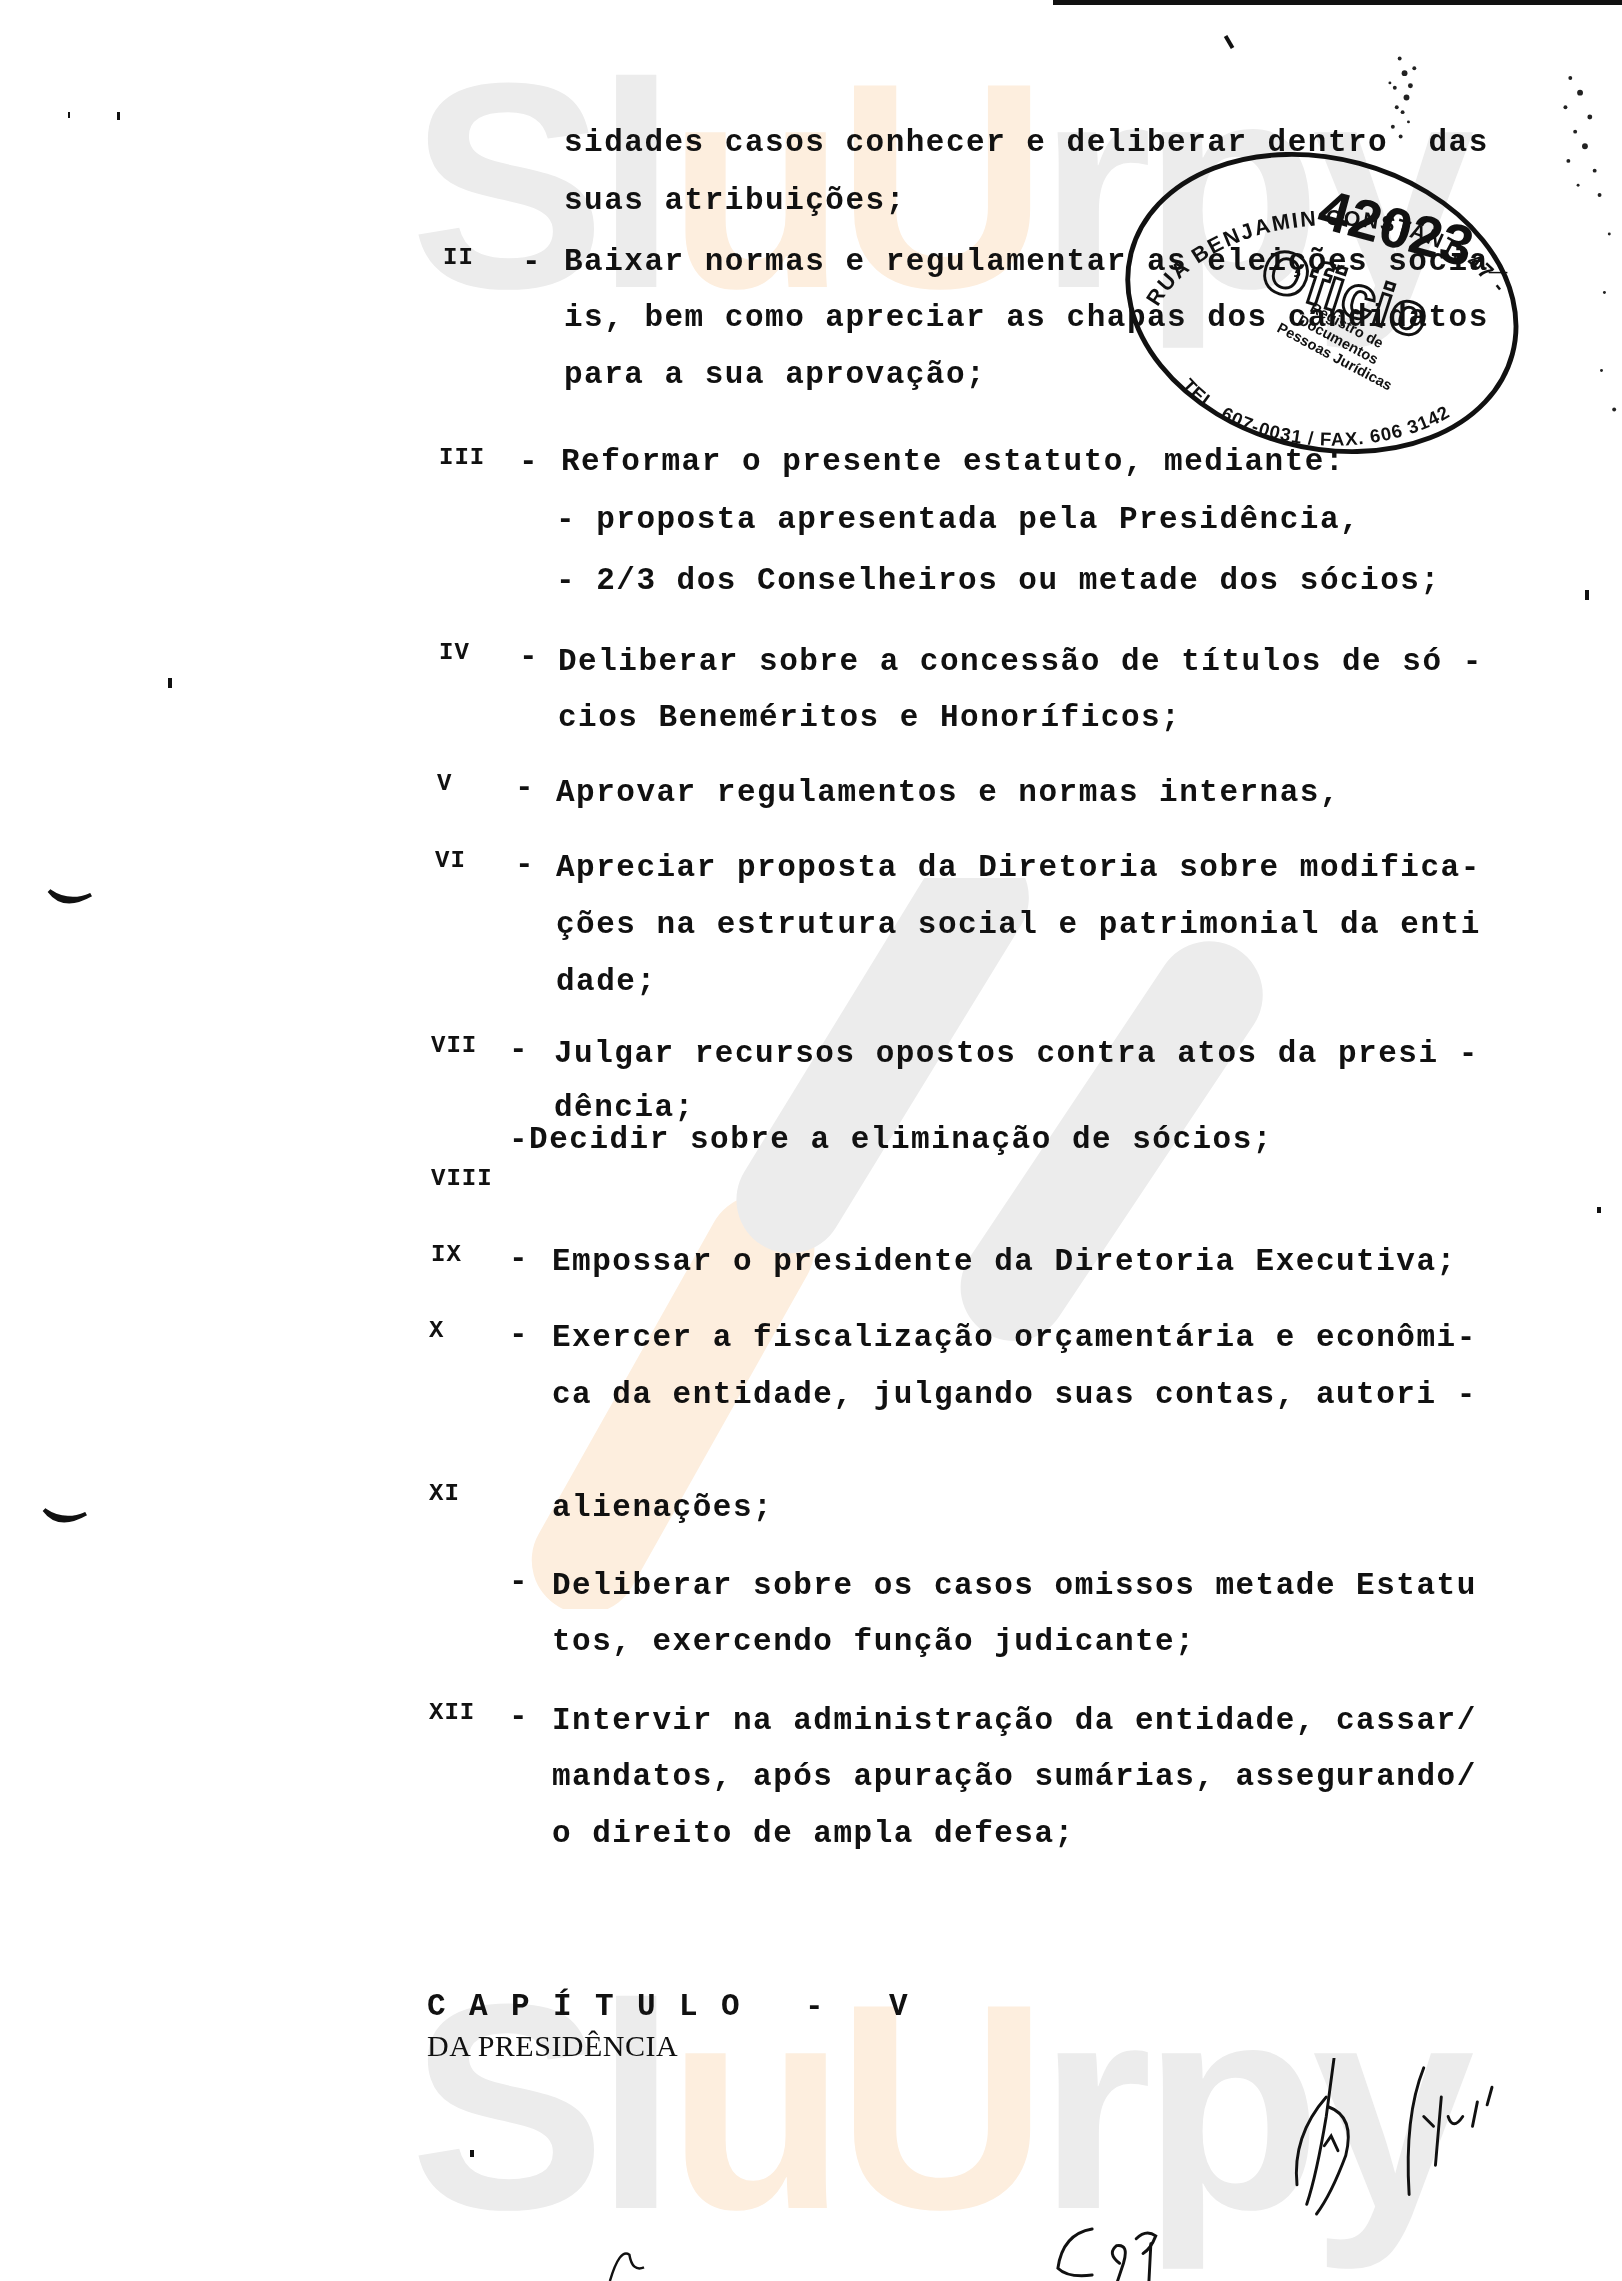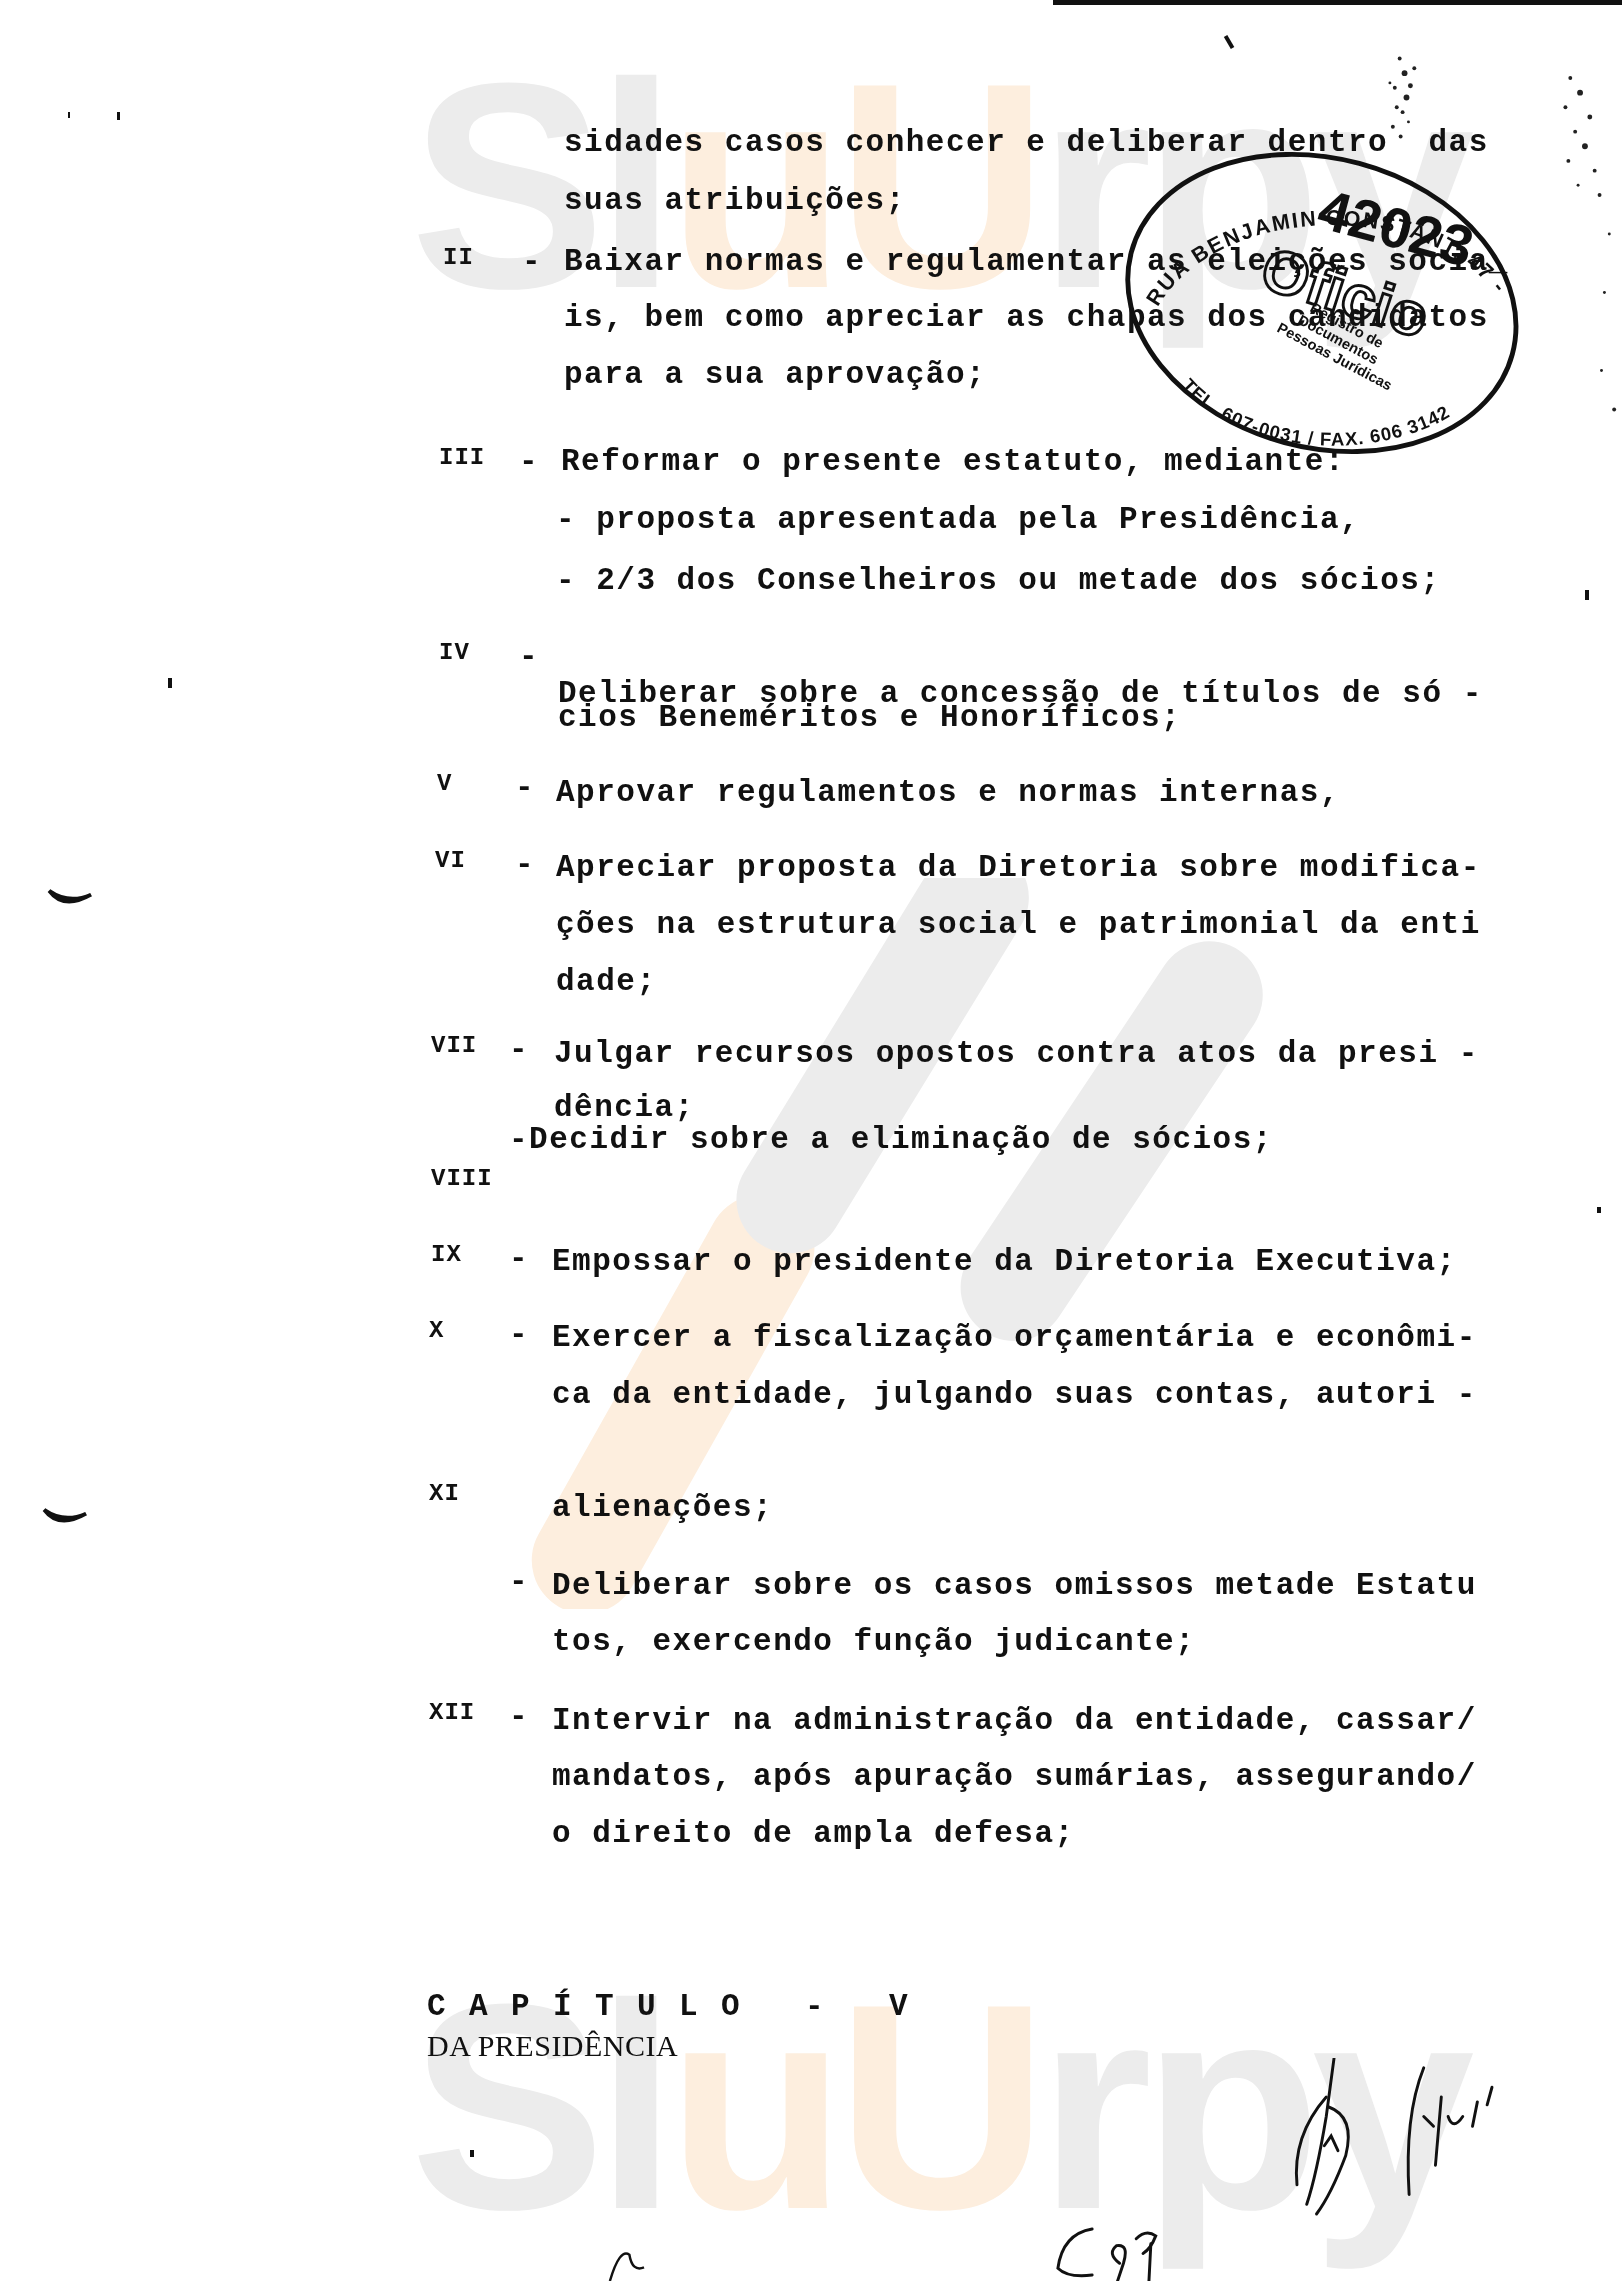--- a/index.html
+++ b/index.html
@@ -100,21 +100,21 @@
   <div class="ln" style="left:564px;top:357px">para a sua aprovação;</div>
 
   <div class="num" style="left:439px;top:444px">III</div>
   <div class="dash" style="left:519px;top:444px">-</div>
   <div class="ln" style="left:561px;top:444px">Reformar o presente estatuto, mediante:</div>
   <div class="ln" style="left:556px;top:502px">- proposta apresentada pela Presidência,</div>
   <div class="ln" style="left:556px;top:563px">- 2/3 dos Conselheiros ou metade dos sócios;</div>
 
   <div class="num" style="left:439px;top:639px">IV</div>
   <div class="dash" style="left:519px;top:639px">-</div>
-  <div class="ln" style="left:558px;top:676px">Deliberar sobre a concessão de títulos de só -</div>
+  <div class="ln" style="left:558px;top:644px">Deliberar sobre a concessão de títulos de só -</div>
   <div class="ln" style="left:558px;top:700px">cios Beneméritos e Honoríficos;</div>
 
   <div class="num" style="left:437px;top:770px">V</div>
   <div class="dash" style="left:515px;top:770px">-</div>
   <div class="ln" style="left:556px;top:775px">Aprovar regulamentos e normas internas,</div>
 
   <div class="num" style="left:435px;top:847px">VI</div>
   <div class="dash" style="left:515px;top:847px">-</div>
   <div class="ln" style="left:556px;top:850px">Apreciar proposta da Diretoria sobre modifica-</div>
   <div class="ln" style="left:556px;top:907px">ções na estrutura social e patrimonial da enti</div>

